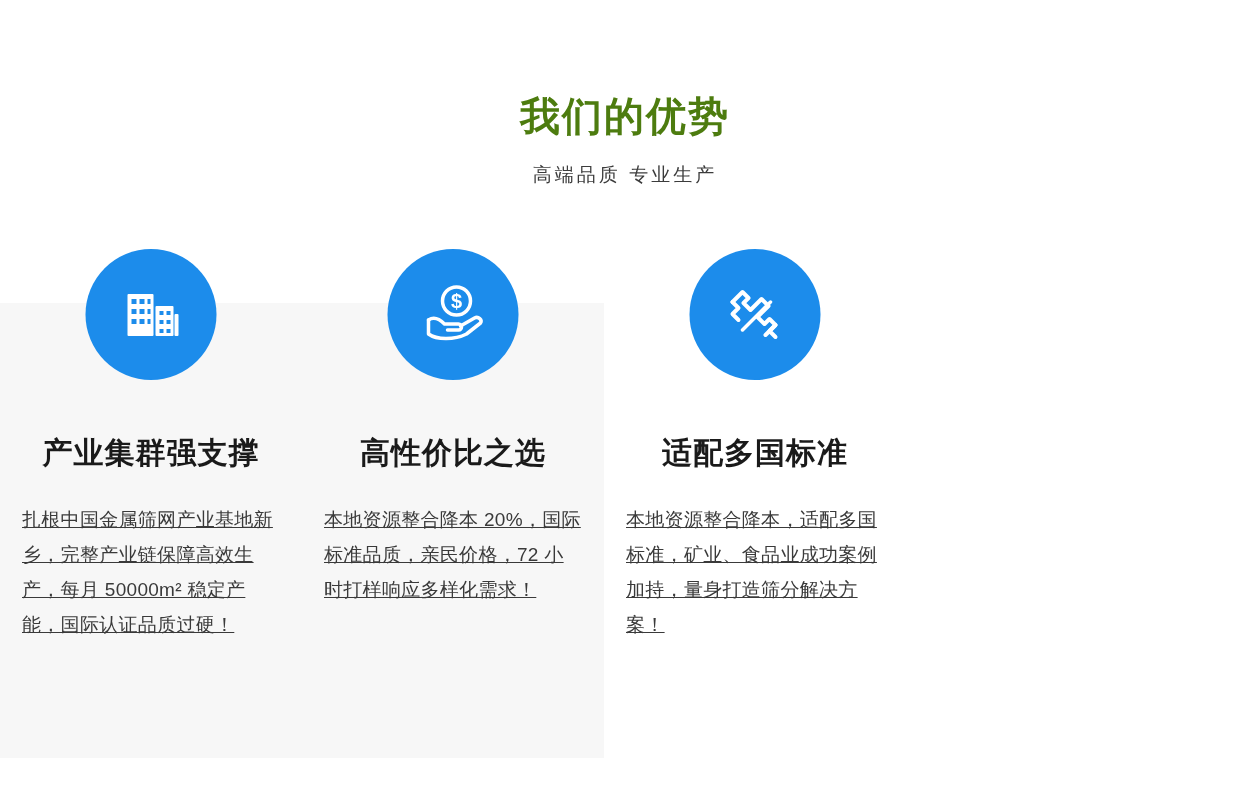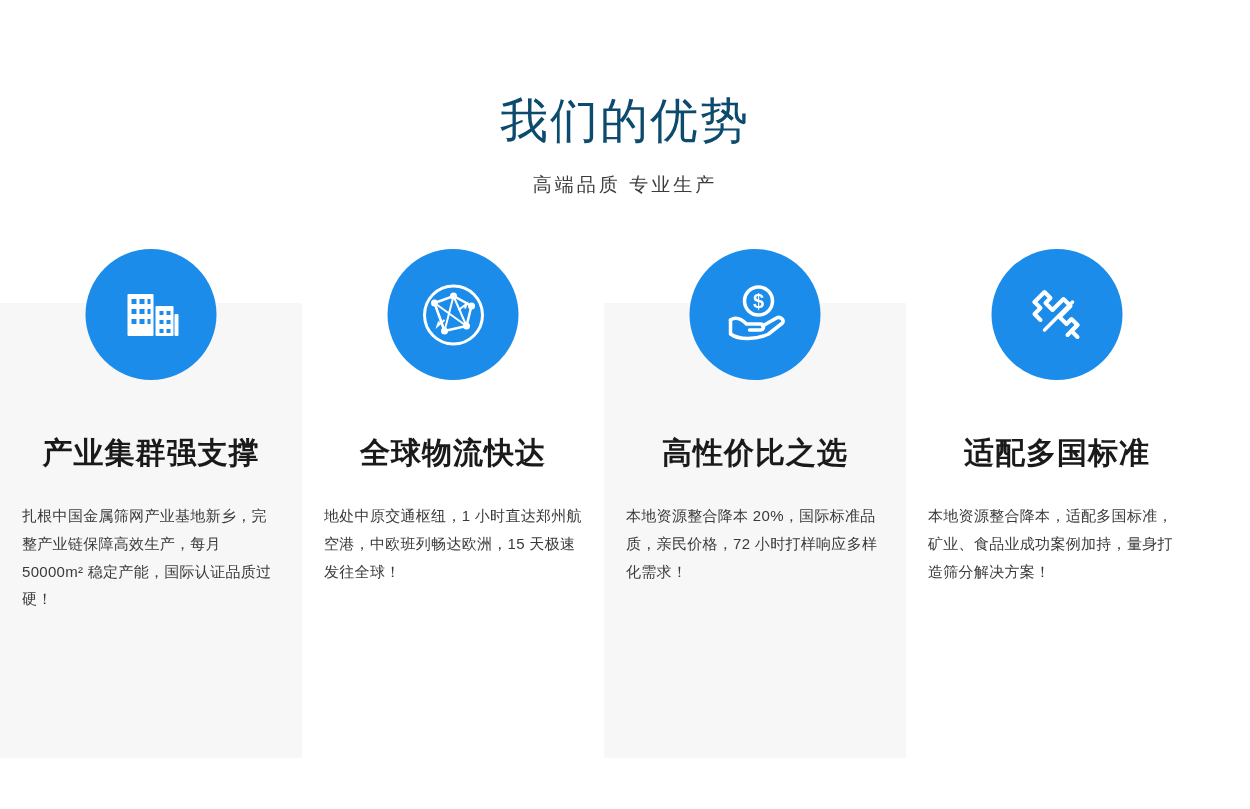--- a/index.html
+++ b/index.html
@@ -14,23 +14,23 @@
     position: relative;
     width: 1250px;
     height: 809px;
     background: #ffffff;
   }
   .header {
     text-align: center;
     padding-top: 92px;
   }
   .header-title {
-    font-size: 48px;
-    font-weight: normal;
-    color: #0c4a6e;
+    font-size: 40px;
+    font-weight: bold;
+    color: #4d7c0f;
     letter-spacing: 2px;
     line-height: 1.2;
   }
   .header-subtitle {
     margin-top: 22px;
     font-size: 19px;
     color: #3c3c3c;
     letter-spacing: 3px;
     font-weight: 400;
   }
@@ -66,24 +66,25 @@
   .card-title {
     font-size: 30px;
     font-weight: bold;
     color: #1a1a1a;
     letter-spacing: 1px;
     line-height: 1.3;
     margin-bottom: 30px;
     text-align: center;
   }
   .card-text {
-    font-size: 15px;
+    font-size: 19px;
     color: #3a3a3a;
     line-height: 1.85;
     letter-spacing: 0.3px;
+    text-decoration: underline;
   }
   svg { display: block; }
 </style>
 </head>
 <body>
 
 <div class="page">
 
   <div class="header">
     <div class="header-title">我们的优势</div>
@@ -116,37 +117,20 @@
             <rect x="52" y="42" width="4" height="4"></rect>
             <rect x="45" y="51" width="4" height="4"></rect>
             <rect x="52" y="51" width="4" height="4"></rect>
           </g>
         </svg>
       </div>
       <div class="card-title">产业集群强支撑</div>
       <div class="card-text">扎根中国金属筛网产业基地新乡，完整产业链保障高效生产，每月 50000m² 稳定产能，国际认证品质过硬！</div>
     </div>
 
-    <div class="card plain">
-      <div class="icon-circle">
-        <svg width="78" height="78" viewBox="0 0 78 78" aria-hidden="true">
-          <circle cx="39" cy="39" r="29" fill="none" stroke="#ffffff" stroke-width="3"></circle>
-          <path d="M20 27 L39 20 L57 30 L52 50 L30 55 Z" fill="none" stroke="#ffffff" stroke-width="2.5"></path>
-          <path d="M39 20 L30 55 M20 27 L52 50 M39 20 L52 50 M20 27 L30 55" fill="none" stroke="#ffffff" stroke-width="2"></path>
-          <circle cx="39" cy="20" r="3.5" fill="#ffffff"></circle>
-          <circle cx="20" cy="27" r="3.5" fill="#ffffff"></circle>
-          <circle cx="57" cy="30" r="3.5" fill="#ffffff"></circle>
-          <circle cx="52" cy="50" r="3.5" fill="#ffffff"></circle>
-          <circle cx="30" cy="55" r="3.5" fill="#ffffff"></circle>
-          <path d="M44 34 l8 -6 l-1.5 4.5 M30 44 l-7 6 l1.5 -4.5" fill="none" stroke="#ffffff" stroke-width="2"></path>
-        </svg>
-      </div>
-      <div class="card-title">全球物流快达</div>
-      <div class="card-text">地处中原交通枢纽，1 小时直达郑州航空港，中欧班列畅达欧洲，15 天极速发往全球！</div>
-    </div>
 
     <div class="card alt">
       <div class="icon-circle">
         <svg width="78" height="78" viewBox="0 0 78 78" aria-hidden="true">
           <circle cx="42" cy="25" r="14" fill="none" stroke="#ffffff" stroke-width="3.5"></circle>
           <text x="42" y="32" text-anchor="middle" font-family="Liberation Sans, sans-serif" font-size="20" font-weight="bold" fill="#ffffff">$</text>
           <path d="M14 44 C 20 40, 26 44, 30 48 L44 48 C48 48, 48 54, 44 54 L33 54" fill="none" stroke="#ffffff" stroke-width="3.5" stroke-linecap="round" stroke-linejoin="round"></path>
           <path d="M14 44 L14 58 C22 64, 40 64, 52 58 L66 47 C68 44, 64 40, 60 42 L46 50" fill="none" stroke="#ffffff" stroke-width="3.5" stroke-linecap="round" stroke-linejoin="round"></path>
         </svg>
       </div>

